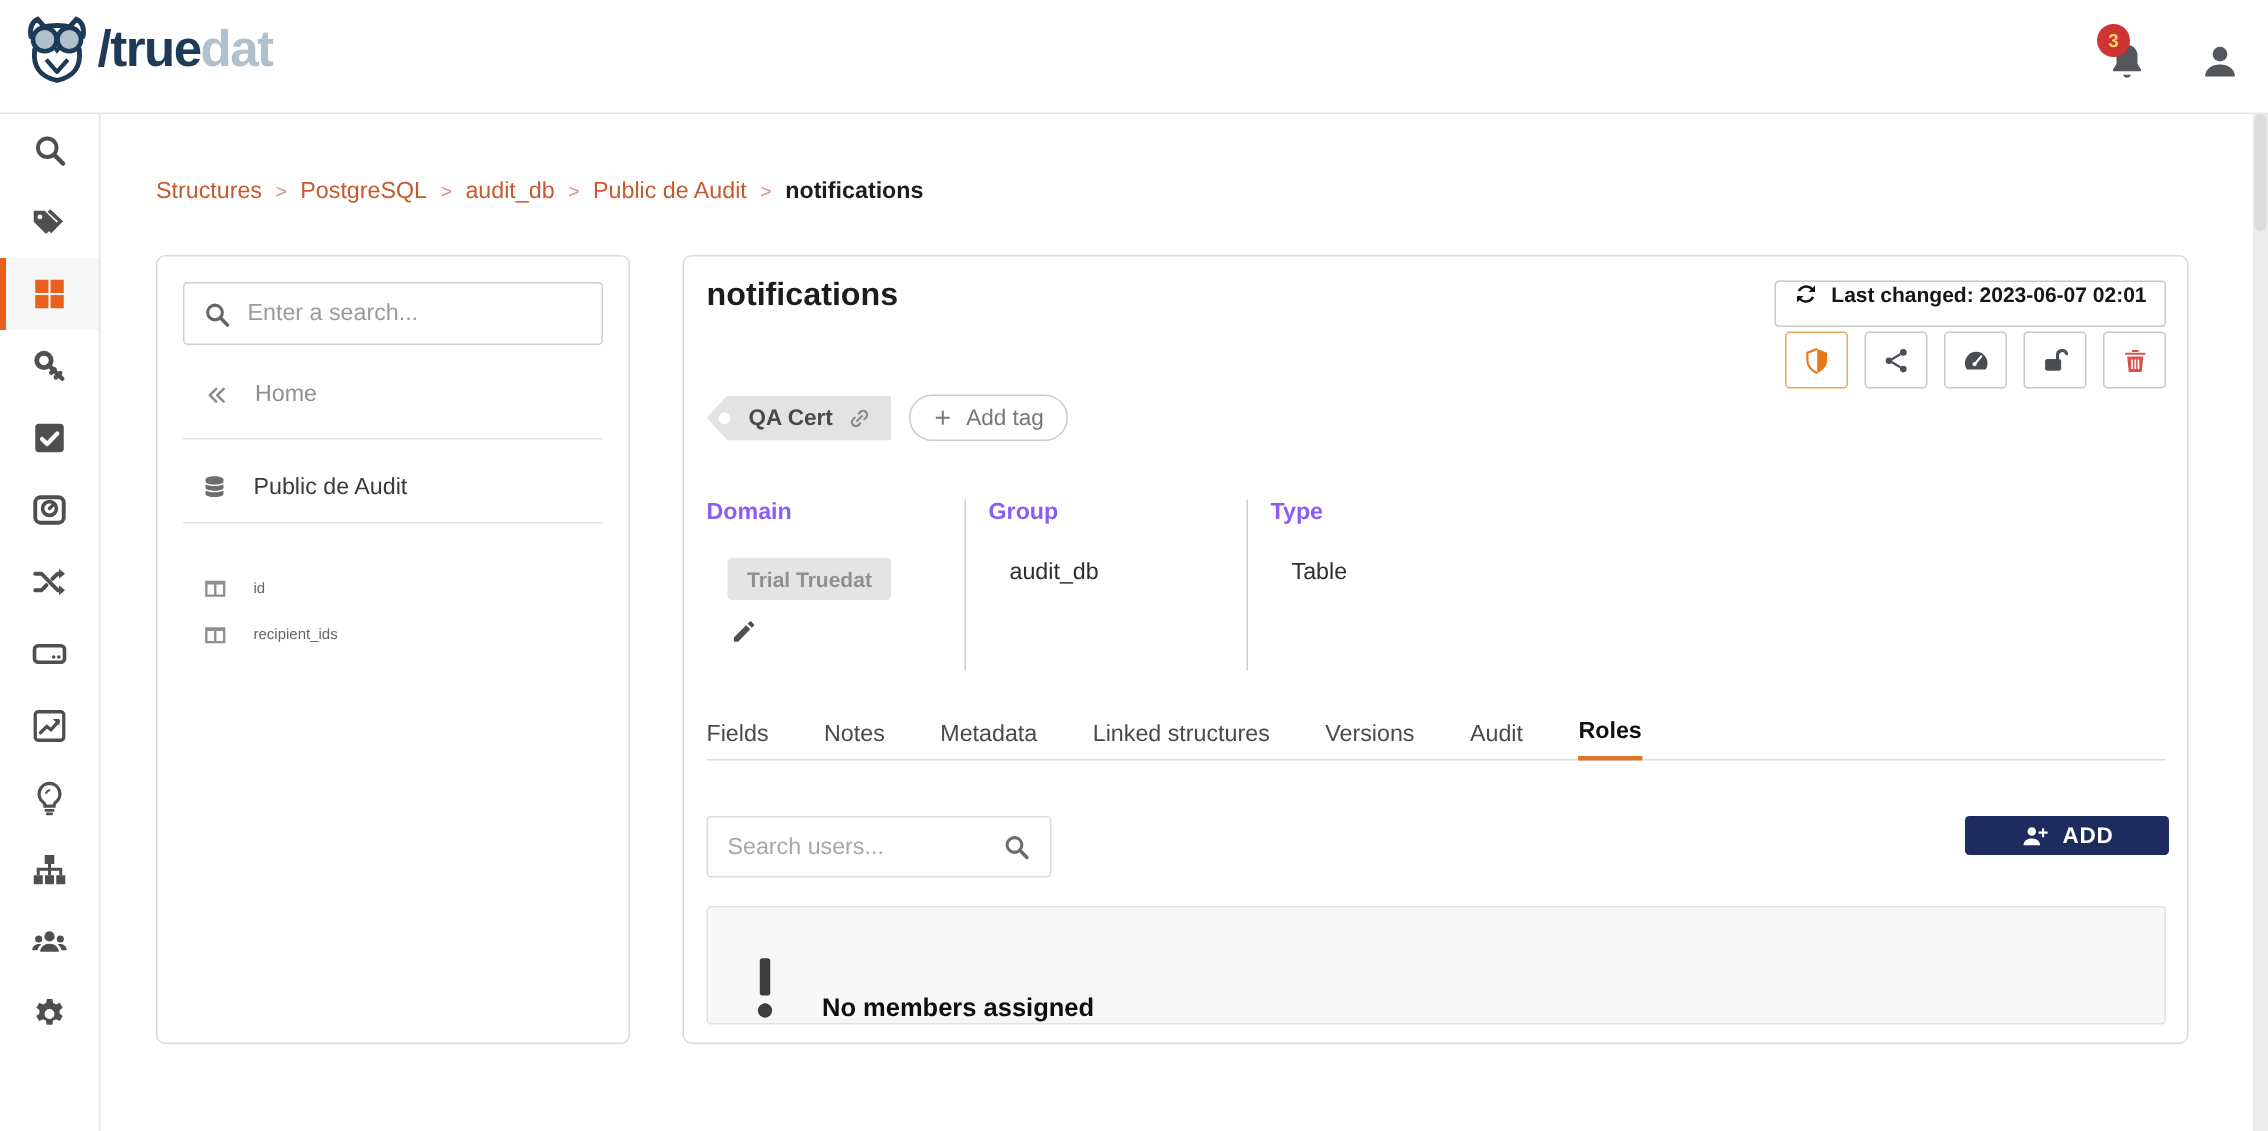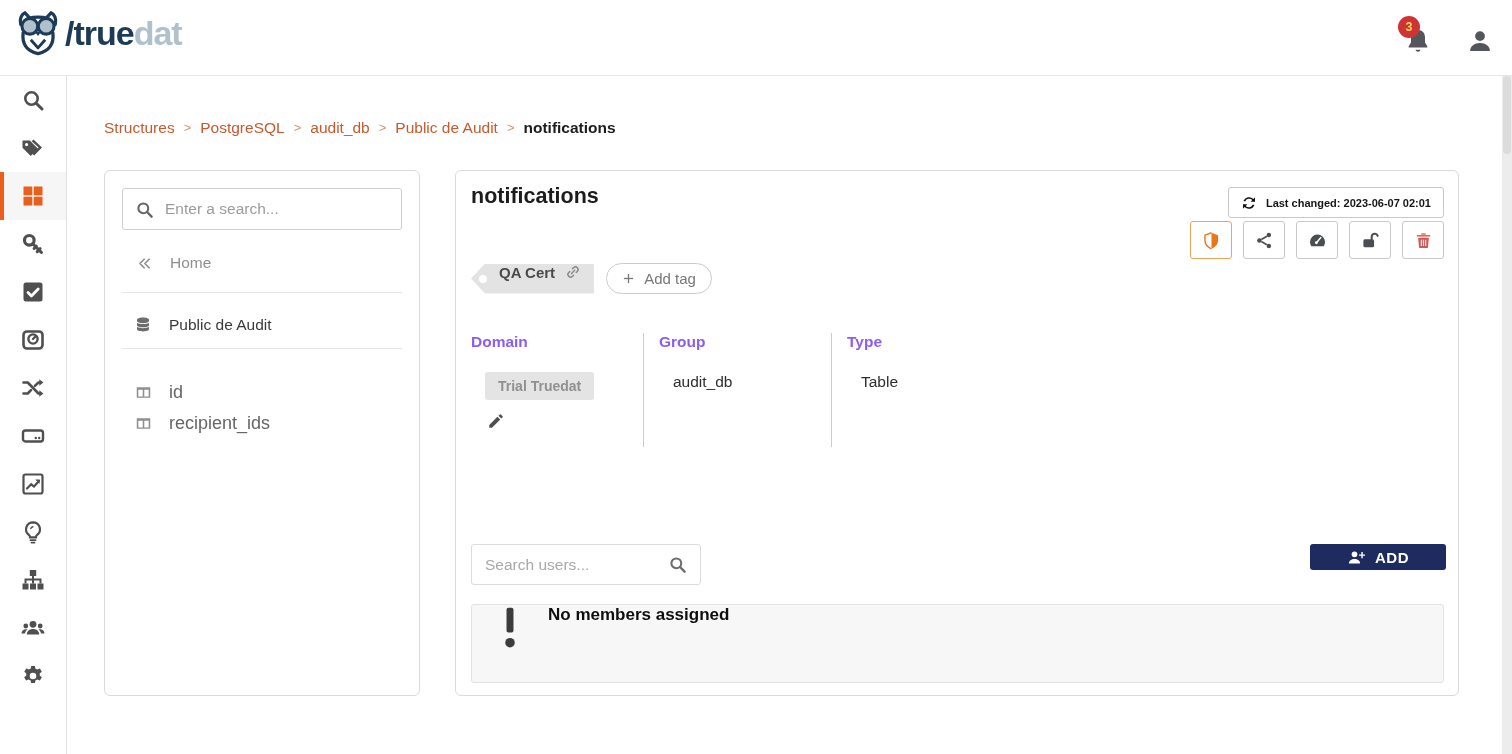--- a/index.html
+++ b/index.html
@@ -51,38 +51,38 @@
   .search-box input::placeholder { color:#9b9b9b; }
   .home-row { position:absolute; left:31px; top:80px; height:24px; display:flex; align-items:center;
     gap:17px; color:#8f8f8f; font-size:15.5px; cursor:pointer; background:none; border:none; font-family:inherit; }
   .home-row .chev { width:17px; height:17px; color:#8f8f8f; }
   .lp-divider { position:absolute; left:17px; right:17px; border-top:1px solid #e5e5e5; height:0; }
   .d1 { top:121px; } .d2 { top:177px; }
   .parent-row { position:absolute; left:29px; top:145px; display:flex; align-items:center; gap:17px;
     font-size:15.5px; color:#3a3a3a; }
   .parent-row .db { width:18px; height:18px; color:#6d6d6d; flex:none; }
   .field-list { position:absolute; left:30px; top:206px; right:10px; }
-  .field-row { display:flex; align-items:center; gap:17px; height:31px; font-size:18px; color:#666; cursor:pointer; }
+  .field-row { display:flex; align-items:center; gap:17px; height:31px; font-size:10px; color:#666; cursor:pointer; }
   .field-row .fi { width:17px; height:17px; color:#8f8f8f; flex:none; }
 
   
   .mc-title { position:absolute; left:15px; top:13px; font-size:21.5px; color:#1c1c1c; }
   .last-changed { position:absolute; right:14px; top:16px; height:31px; border:1px solid #c9c9c9;
-    border-radius:3px; background:#fff; display:flex; align-items:center; gap:9px; padding:0 12px;
-    font-size:11px; font-weight:700; color:#161616; cursor:pointer; font-family:inherit; }
+    border-radius:3px; background:#fff; display:flex; align-items:flex-start; gap:9px; padding:0 12px;
+    font-size:14px; font-weight:700; color:#161616; cursor:pointer; font-family:inherit; }
   .last-changed .ri { width:16px; height:16px; color:#111; }
   .actions { position:absolute; right:14px; top:50px; display:flex; gap:11px; }
   .act-btn { width:42px; height:38px; border:1px solid #c9c9c9; border-radius:3px; background:#fff;
     display:flex; align-items:center; justify-content:center; cursor:pointer; color:#4a4e52; }
   .act-btn .ai { width:19px; height:19px; }
   .act-btn.accent { border-color:#eda55e; color:#e87717; }
   .act-btn.danger { color:#d9534f; }
 
   .tag-row { position:absolute; left:15px; top:92px; display:flex; gap:12px; align-items:center; }
-  .tag { position:relative; height:30px; background:#e3e3e3; display:flex; align-items:flex-start; gap:10px;
+  .tag { position:relative; height:30px; background:#e3e3e3; display:flex; align-items:center; gap:10px;
     padding:0 13px 0 28px; clip-path:polygon(14px 0,100% 0,100% 100%,14px 100%,0 50%);
     font-size:15px; font-weight:600; color:#4a4a4a; cursor:pointer; border:none; font-family:inherit; }
   .tag::before { content:""; position:absolute; left:8px; top:50%; margin-top:-4px; width:8px; height:8px;
     border-radius:50%; background:#fff; }
   .tag .li { width:16px; height:16px; color:#8a8a8a; }
   .add-tag { height:31px; border:1px solid #ccc; border-radius:16px; background:#fff; display:flex;
     align-items:center; gap:9px; padding:0 15px; font-size:15px; color:#777; cursor:pointer; font-family:inherit; }
   .add-tag .pi { width:13px; height:13px; color:#777; }
 
   .det-div { position:absolute; top:162px; height:114px; border-left:1px solid #ccc; }
@@ -107,21 +107,21 @@
   .user-search input { flex:1; border:none; outline:none; font-size:15.5px; color:#333; font-family:inherit; min-width:0; }
   .user-search input::placeholder { color:#a8a8a8; }
   .user-search .s-icon { color:#6d6d6d; }
 
   .add-btn { position:absolute; right:12px; top:373px; width:136px; height:26px; background:#1d2b5f;
     border:none; border-radius:3px; display:flex; align-items:center; justify-content:center; gap:9px;
     color:#fff; font-size:15px; font-weight:700; letter-spacing:.5px; cursor:pointer; font-family:inherit; }
   .add-btn .ui { width:19px; height:19px; }
 
   .empty-box { position:absolute; left:15px; right:14px; top:433px; height:79px; background:#f7f7f7;
-    border:1px solid #e2e2e2; border-radius:3px; display:flex; align-items:flex-start; gap:27px; padding-left:27px; }
+    border:1px solid #e2e2e2; border-radius:3px; display:flex; align-items:flex-end; gap:27px; padding-left:27px; }
   .empty-box .ei { width:22px; height:46px; color:#3c3c3c; flex:none; }
   .empty-msg { font-size:17px; font-weight:700; color:#0e0e0e; }
 
   .scrollbar { position:absolute; right:0; top:76px; bottom:0; width:10px; background:#ececec; }
   .scroll-thumb { position:absolute; top:0; left:1px; width:8px; height:78px; border-radius:4px; background:#dcdcdc; }
 
   svg { display:block; width:100%; height:100%; }
 </style>
 </head>
 <body>
@@ -441,20 +441,29 @@
     </div>
     <div class="det-col c-group">
       <div class="det-label">Group</div>
       <div class="det-value">audit_db</div>
     </div>
     <div class="det-col c-type">
       <div class="det-label">Type</div>
       <div class="det-value">Table</div>
     </div>
 
+    <div class="tabs">
+      <button class="tab">Fields</button>
+      <button class="tab">Notes</button>
+      <button class="tab">Metadata</button>
+      <button class="tab">Linked structures</button>
+      <button class="tab">Versions</button>
+      <button class="tab">Audit</button>
+      <button class="tab active">Roles</button>
+    </div>
 
     <div class="user-search">
       <input type="text" placeholder="Search users..." style="">
       <span class="s-icon">
           <svg viewBox="0 0 24 24">
             <circle cx="10.5" cy="10.5" r="6.2" fill="none" stroke="currentColor" stroke-width="2.6"></circle>
             <line x1="15.2" y1="15.2" x2="21" y2="21" stroke="currentColor" stroke-width="3" stroke-linecap="round"></line>
           </svg>
         </span>
     </div>

